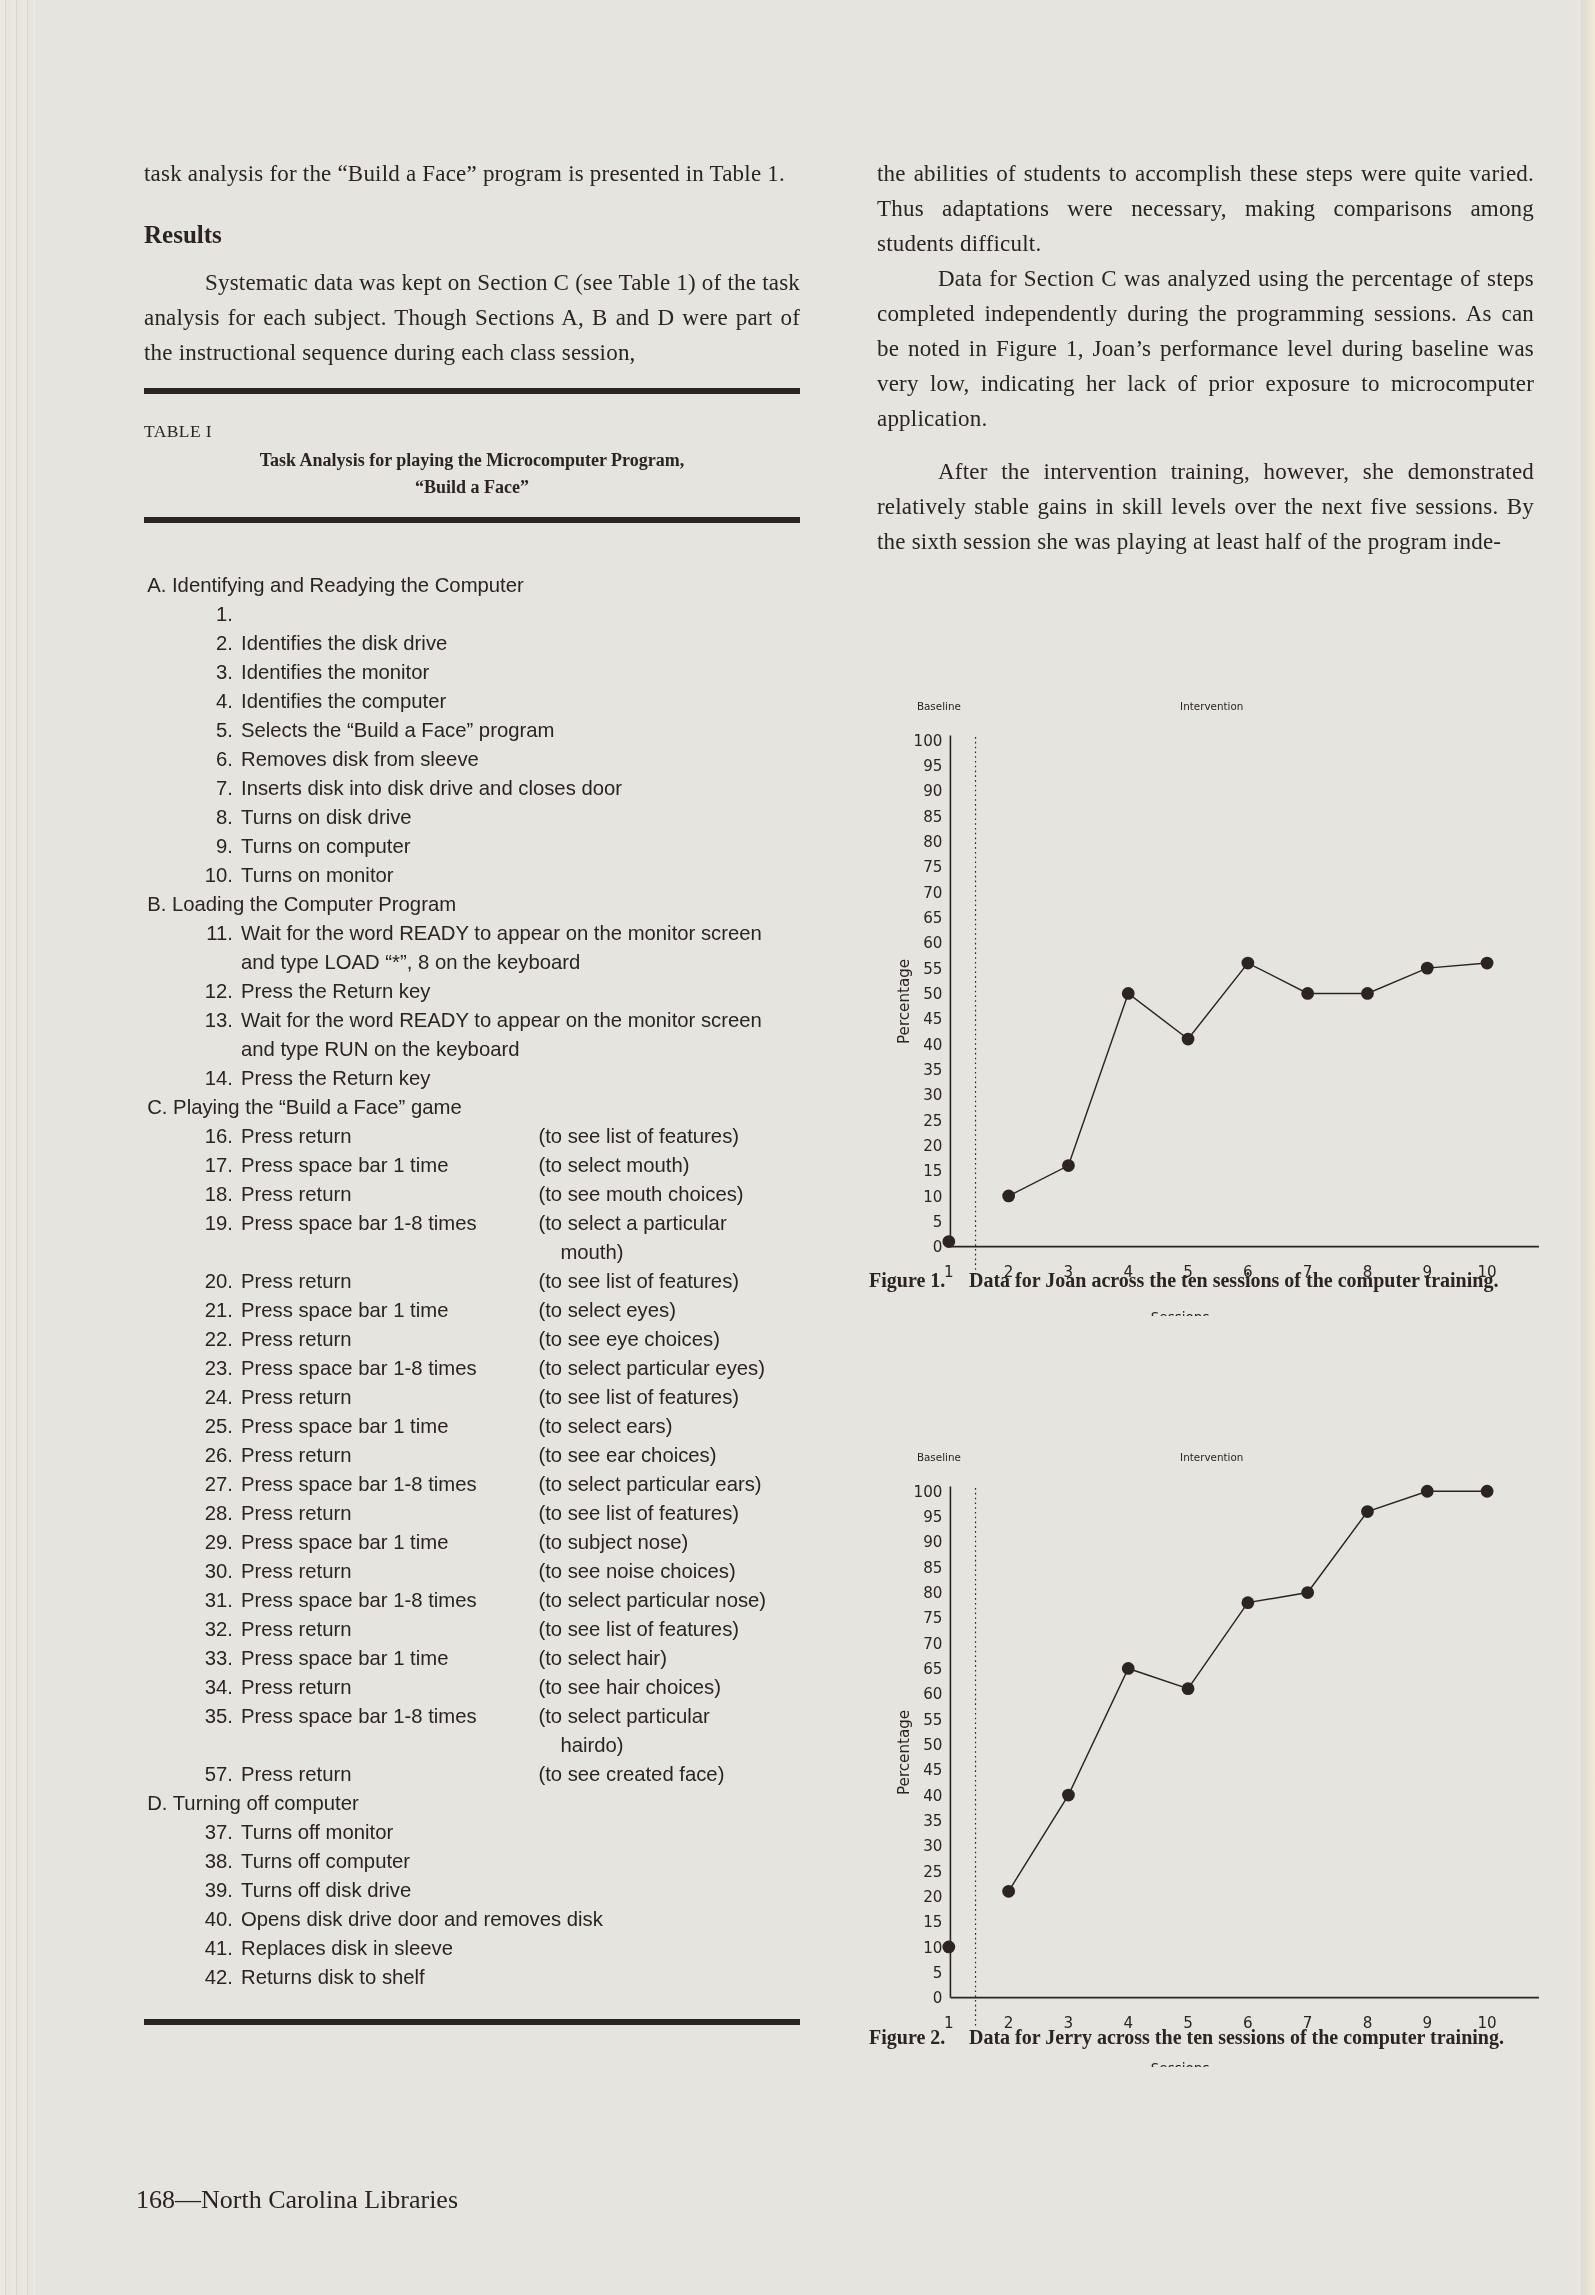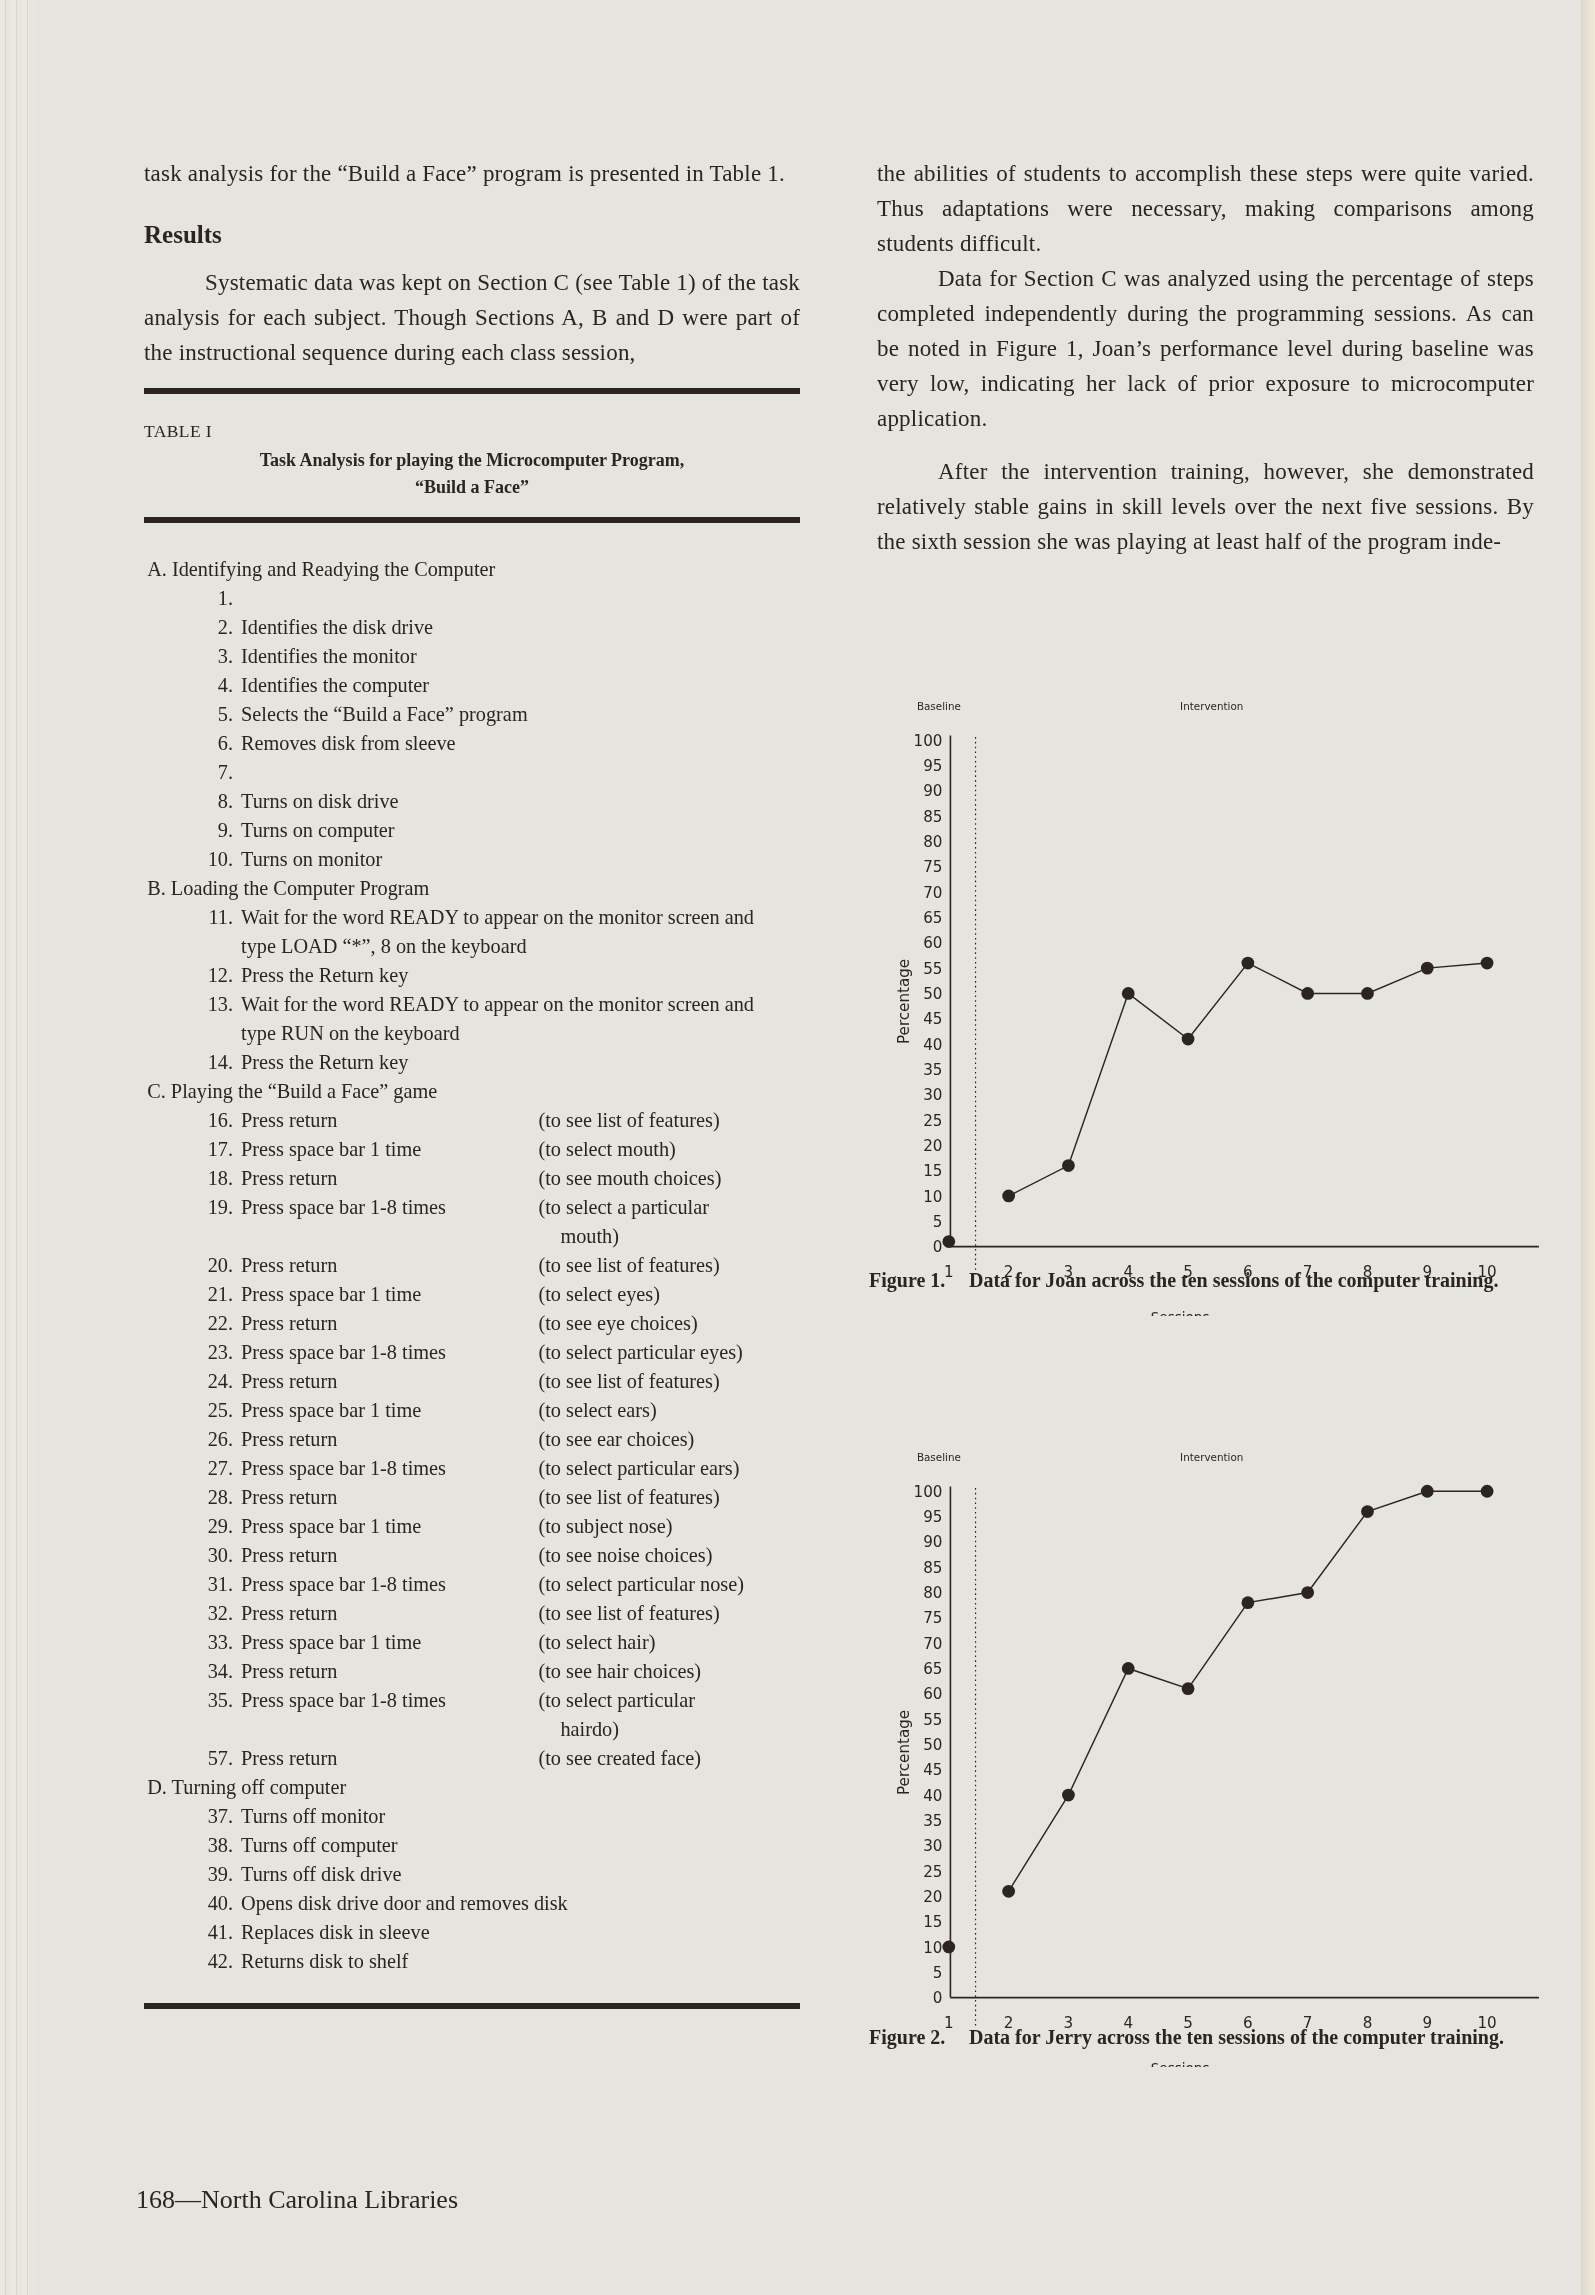--- a/index.html
+++ b/index.html
@@ -32,21 +32,21 @@
   .rule { height: 6.4px; background: #2b2422; }
   .table-block { margin-top: 17.5px; }
   .table-title {
     text-align: left; font-family: "Liberation Serif", serif; font-size: 17.5px;
     margin-top: 27px; letter-spacing: 0.4px;
   }
   .table-subtitle {
     text-align: center; font-family: "Liberation Serif", serif; font-weight: bold;
     font-size: 18px; line-height: 27px; margin: 4.8px 0 16px 0;
   }
-  .ta { margin-top: 32px; font-family: Liberation Serif, serif; font-size: 20.3px; line-height: 29px; }
+  .ta { margin-top: 48px; font-family: Liberation Sans, sans-serif; font-size: 20.3px; line-height: 29px; }
   .sec-head { padding-left: 3.2px; }
   .step { display: flex; padding-left: 46px; }
   .step .num { width: 43px; text-align: right; padding-right: 8px; flex: none; }
   .step .txt { flex: none; width: 291px; }
   .step.wide .txt { width: 558px; }
   .step .why { flex: none; width: 271px; padding-left: 6.4px; }
   .step .why .cont { display: block; padding-left: 22px; }
   .ta-rule { margin-top: 27px; }
   .footer {
     position: absolute; left: 136px; top: 2185px;
@@ -101,20 +101,21 @@
         <div class="step wide">
           <span class="num">5.</span>
           <span class="txt">Selects the “Build a Face” program</span>
         </div>
         <div class="step wide">
           <span class="num">6.</span>
           <span class="txt">Removes disk from sleeve</span>
         </div>
         <div class="step wide">
           <span class="num">7.</span>
+          <span class="txt">Inserts disk into disk drive and closes door</span>
         </div>
         <div class="step wide">
           <span class="num">8.</span>
           <span class="txt">Turns on disk drive</span>
         </div>
         <div class="step wide">
           <span class="num">9.</span>
           <span class="txt">Turns on computer</span>
         </div>
         <div class="step wide">

